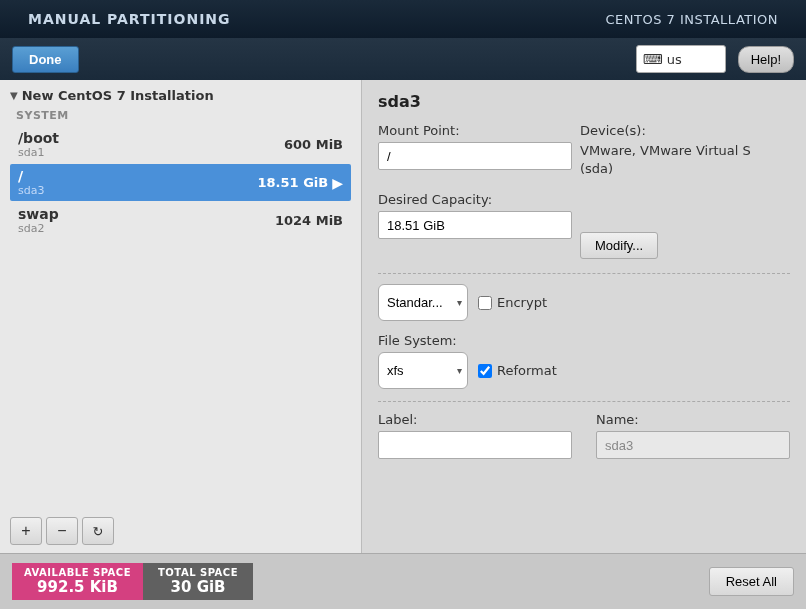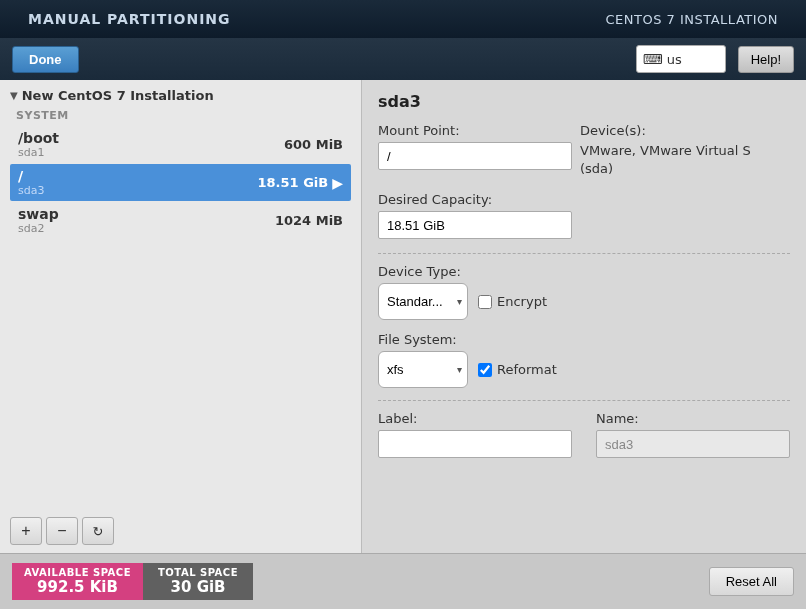--- a/index.html
+++ b/index.html
@@ -73,21 +73,21 @@
       font-size: 14px;
     }
     .keyboard-value {
       font-size: 13px;
       color: #333;
     }
 
     .btn-help {
       background: linear-gradient(180deg, #e0e0e0 0%, #c0c0c0 100%);
       border: 1px solid #999;
-      border-radius: 3px;
+      border-radius: 11px;
       padding: 5px 12px;
       cursor: pointer;
       font-size: 13px;
     }
 
     .main-content {
       display: flex;
       height: calc(609px - 38px - 42px - 56px);
       background: #d4d4d4;
     }
@@ -451,27 +451,30 @@
         <span class="form-label">Device(s):</span>
         <span class="devices-value">VMware, VMware Virtual S<br>(sda)</span>
       </div>
     </div>
 
     <div class="form-row">
       <div class="form-group">
         <label class="form-label">Desired Capacity:</label>
         <input class="form-input" type="text" value="18.51 GiB" style="">
       </div>
+      <div class="form-group">
+        <div style="height:18px"></div>
+        <button class="btn-modify">Modify...</button>
+      </div>
     </div>
 
     <hr class="separator">
 
     <div class="device-type-row">
       <div class="form-group">
-        <label class="form-label">Device Type:</label>
         <div style="display:flex;align-items:center;gap:10px;">
           <div class="select-wrapper">
             <select class="form-select">
               <option>Standar...</option>
               <option>LVM</option>
               <option>RAID</option>
             </select>
             <span class="select-arrow">▾</span>
           </div>
           <div class="checkbox-group">

